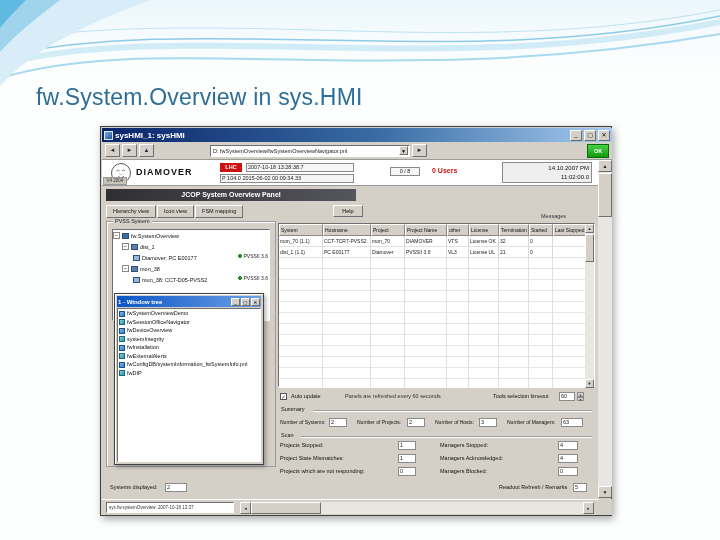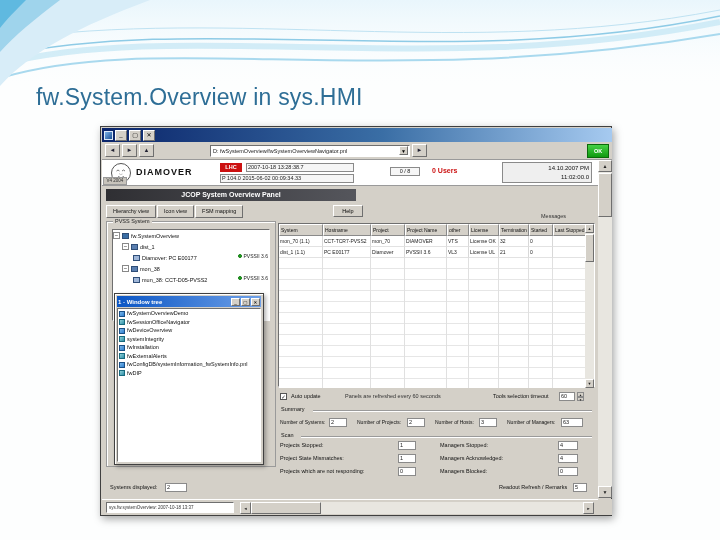--- a/index.html
+++ b/index.html
@@ -110,20 +110,21 @@
     <path d="M0,0 L60,0 C36,18 14,36 0,52 Z" fill="#9fd4ec"></path>
     <path d="M0,0 L26,0 C16,10 6,20 0,28 Z" fill="#5fb9e0"></path>
   </svg>
 
   <h1 class="title">fw.System.Overview in sys.HMI</h1>
 
   <div class="window">
 
     <div class="titlebar">
       <span class="tb-ico"></span>
+      <span class="tb-title">sysHMI_1: sysHMI</span>
       <span class="tb-btn raised">_</span>
       <span class="tb-btn raised">▢</span>
       <span class="tb-btn raised">✕</span>
     </div>
 
     <div class="toolbar">
       <span class="tool-btn raised"><span>◄</span></span>
       <span class="tool-btn raised"><span>►</span></span>
       <span class="tool-btn raised"><span>▲</span></span>
       <div class="address sunken">

